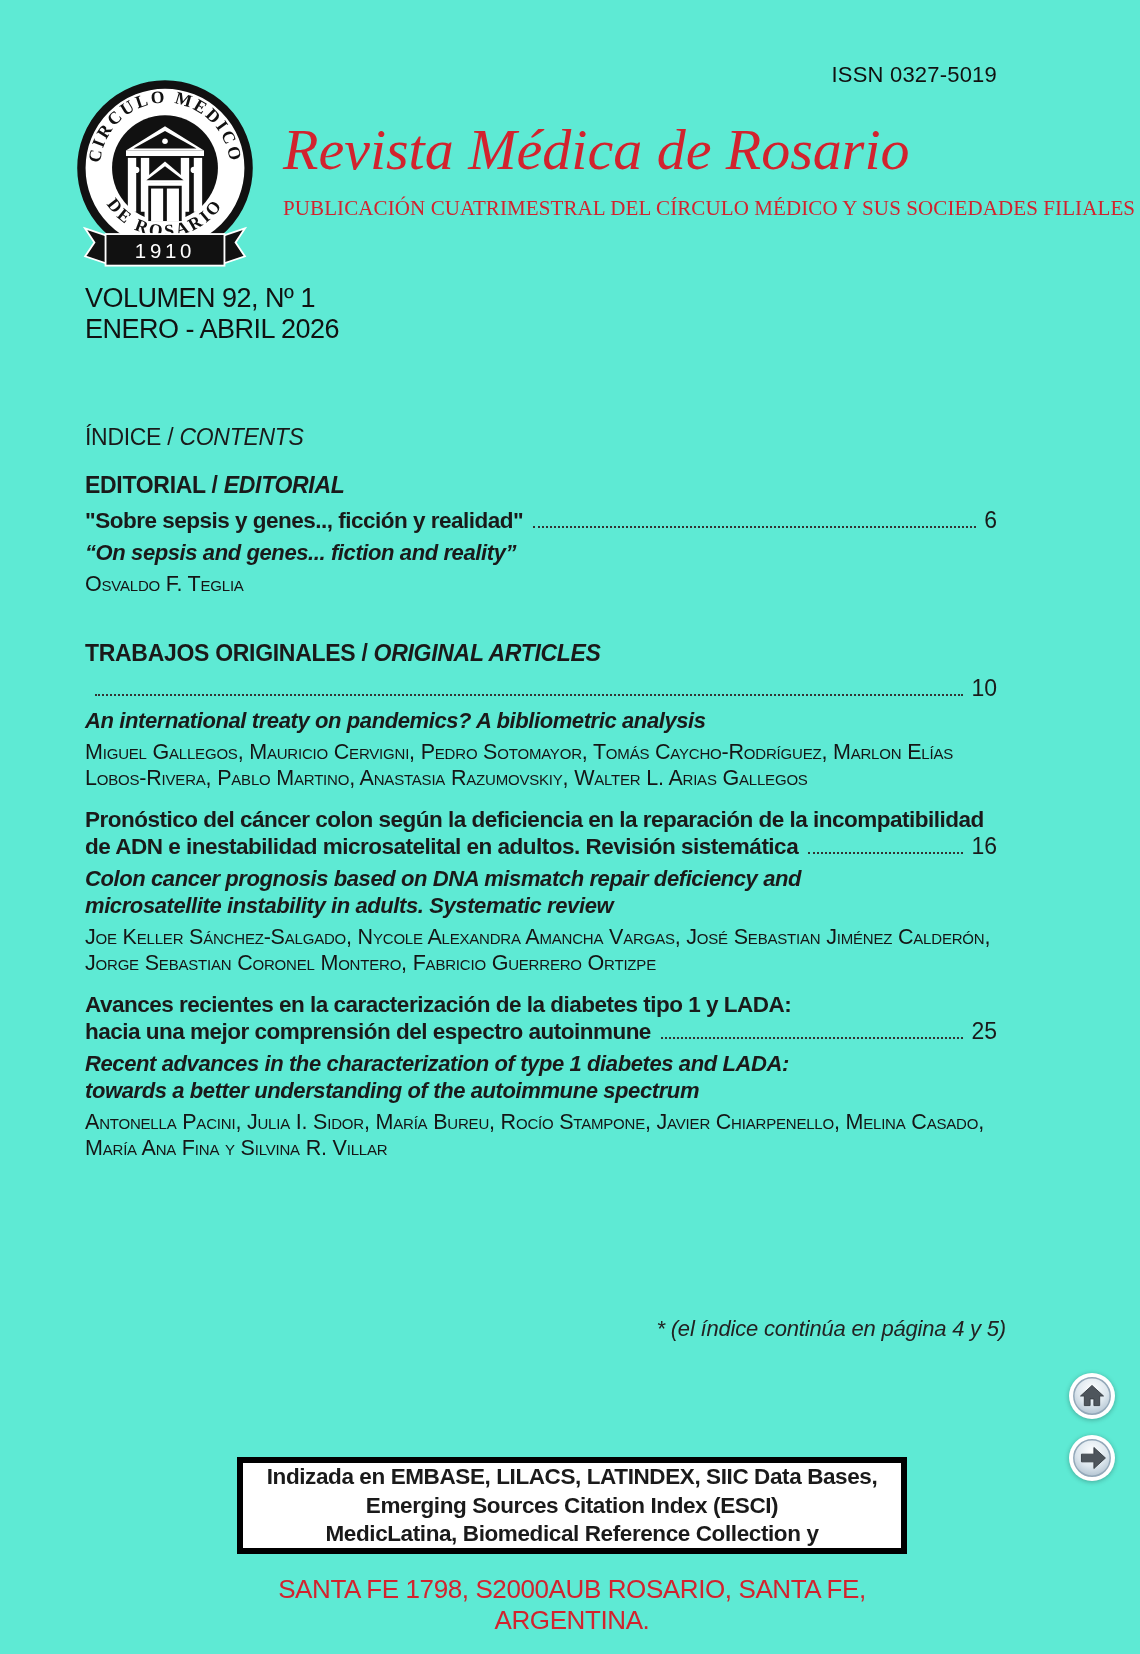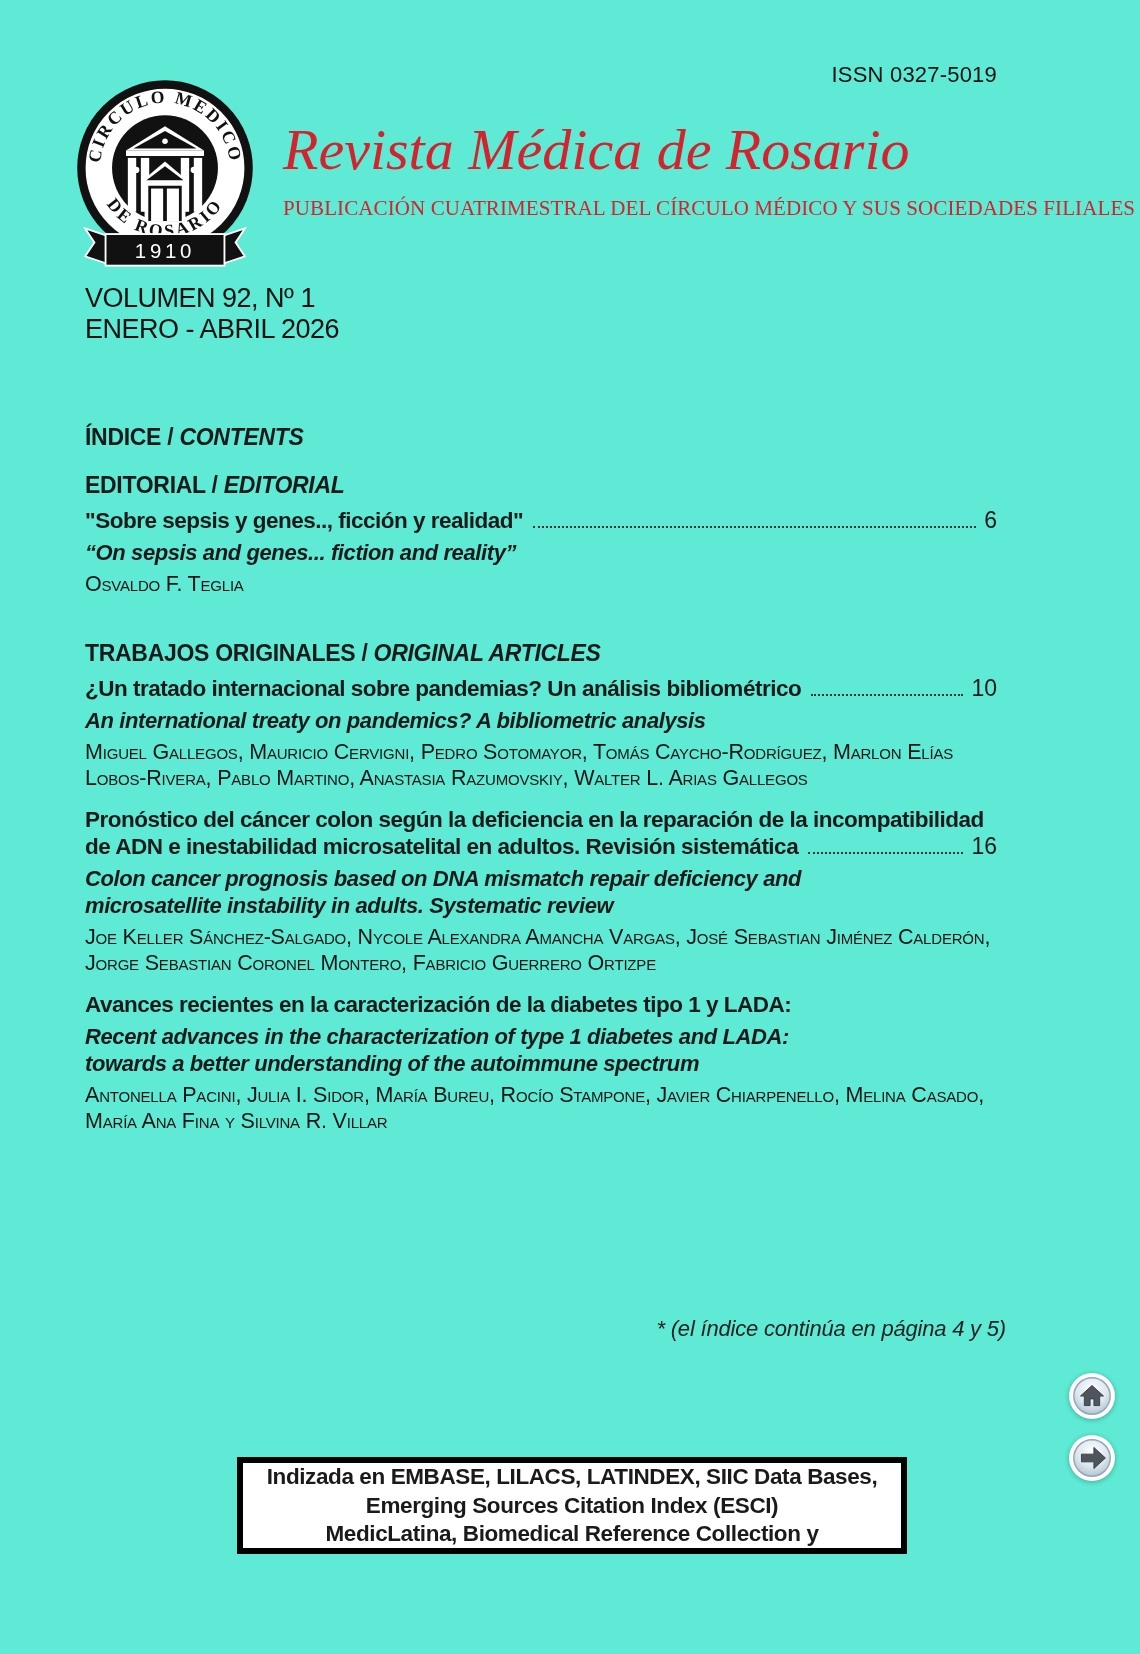--- a/index.html
+++ b/index.html
@@ -27,21 +27,21 @@
     letter-spacing:0.1px; white-space:nowrap;
   }
   .vol-row {
     position:absolute; left:85px; top:283px; width:912px;
     display:flex; justify-content:space-between;
     font-size:27px; letter-spacing:-0.5px; color:#111;flex-direction:column;
   }
 
   
   .toc { position:absolute; left:85px; top:424px; width:912px; }
-  .toc-heading { font-size:23px; font-weight:700; line-height:27px; margin-bottom:21px; letter-spacing:-0.3px; }
+  .toc-heading { font-size:23px; font-weight:400; line-height:27px; margin-bottom:21px; letter-spacing:-0.3px; }
   .toc-heading .en, .section-label .en { font-style:italic; }
   .section + .section { margin-top:43px; }
   .section-label { font-size:23px; font-weight:700; line-height:27px; margin-bottom:8px; letter-spacing:-0.3px; }
   .entry { margin-top:8px; }
   .entry + .entry { margin-top:15px; }
   .grp { margin-bottom:5px; }
   .line { line-height:27px; }
   .es-line { font-size:22.5px; font-weight:700; letter-spacing:-0.5px; white-space:nowrap; }
   .dotrow { display:flex; align-items:flex-end; }
   .leader {
@@ -174,21 +174,20 @@
 
     <div class="section">
       <div class="section-label">
         <span>TRABAJOS ORIGINALES /</span>
         <span class="en">ORIGINAL ARTICLES</span>
       </div>
 
       <div class="entry">
         <div class="grp">
           <div class="line dotrow">
-            <span class="es-line">¿Un tratado internacional sobre pandemias? Un análisis bibliométrico</span>
             <span class="leader"></span>
             <span class="pagenum">10</span>
           </div>
         </div>
         <div class="grp">
           <div class="line en-line">An international treaty on pandemics? A bibliometric analysis</div>
         </div>
         <div class="authors">
           <div class="line authors-line">Miguel Gallegos, Mauricio Cervigni, Pedro Sotomayor, Tomás Caycho-Rodríguez, Marlon Elías</div>
           <div class="line authors-line">Lobos-Rivera, Pablo Martino, Anastasia Razumovskiy, Walter L. Arias Gallegos</div>
@@ -210,20 +209,25 @@
         </div>
         <div class="authors">
           <div class="line authors-line">Joe Keller Sánchez-Salgado, Nycole Alexandra Amancha Vargas, José Sebastian Jiménez Calderón,</div>
           <div class="line authors-line">Jorge Sebastian Coronel Montero, Fabricio Guerrero Ortizpe</div>
         </div>
       </div>
 
       <div class="entry">
         <div class="grp">
           <div class="line es-line">Avances recientes en la caracterización de la diabetes tipo 1 y LADA:</div>
+          <div class="line dotrow">
+            <span class="es-line">hacia una mejor comprensión del espectro autoinmune</span>
+            <span class="leader"></span>
+            <span class="pagenum">25</span>
+          </div>
         </div>
         <div class="grp">
           <div class="line en-line">Recent advances in the characterization of type 1 diabetes and LADA:</div>
           <div class="line en-line">towards a better understanding of the autoimmune spectrum</div>
         </div>
         <div class="authors">
           <div class="line authors-line">Antonella Pacini, Julia I. Sidor, María Bureu, Rocío Stampone, Javier Chiarpenello, Melina Casado,</div>
           <div class="line authors-line">María Ana Fina y Silvina R. Villar</div>
         </div>
       </div>
@@ -258,14 +262,15 @@
       <path d="M13,20 L26,20 L26,13 L38,24 L26,35 L26,28 L13,28 Z" fill="#4e555c" stroke="#3b4147" stroke-width="1"></path>
     </svg>
   </button>
 
   <div class="index-box">
     <div class="line">Indizada en EMBASE, LILACS, LATINDEX, SIIC Data Bases,</div>
     <div class="line">Emerging Sources Citation Index (ESCI)</div>
     <div class="line">MedicLatina, Biomedical Reference Collection y</div>
   </div>
 
+  <div class="address">SANTA FE 1798, S2000AUB ROSARIO, SANTA FE, ARGENTINA.</div>
 
 </div>
 
 </body></html>

